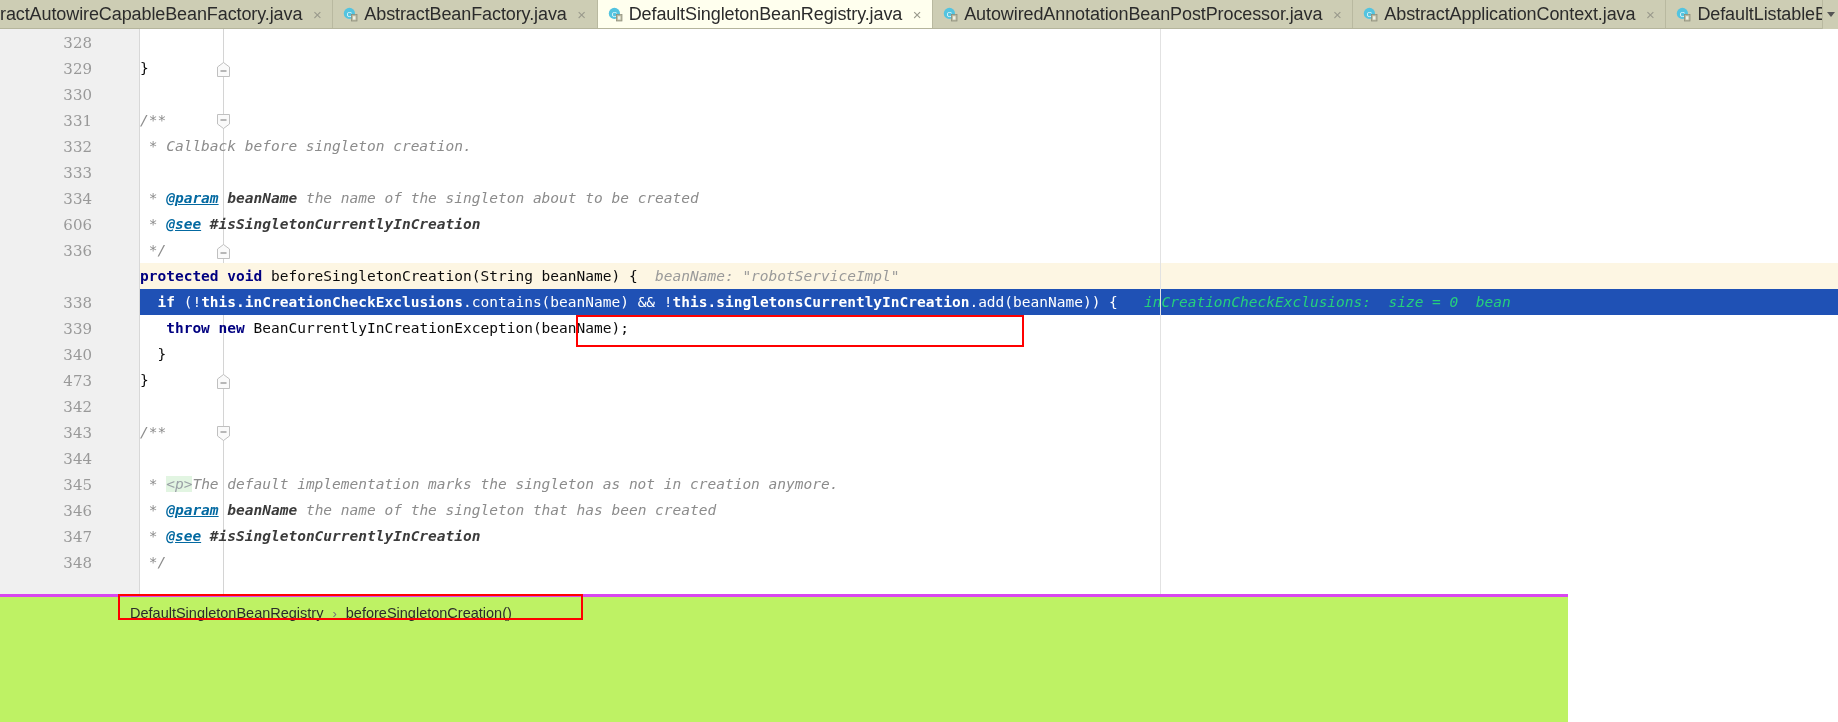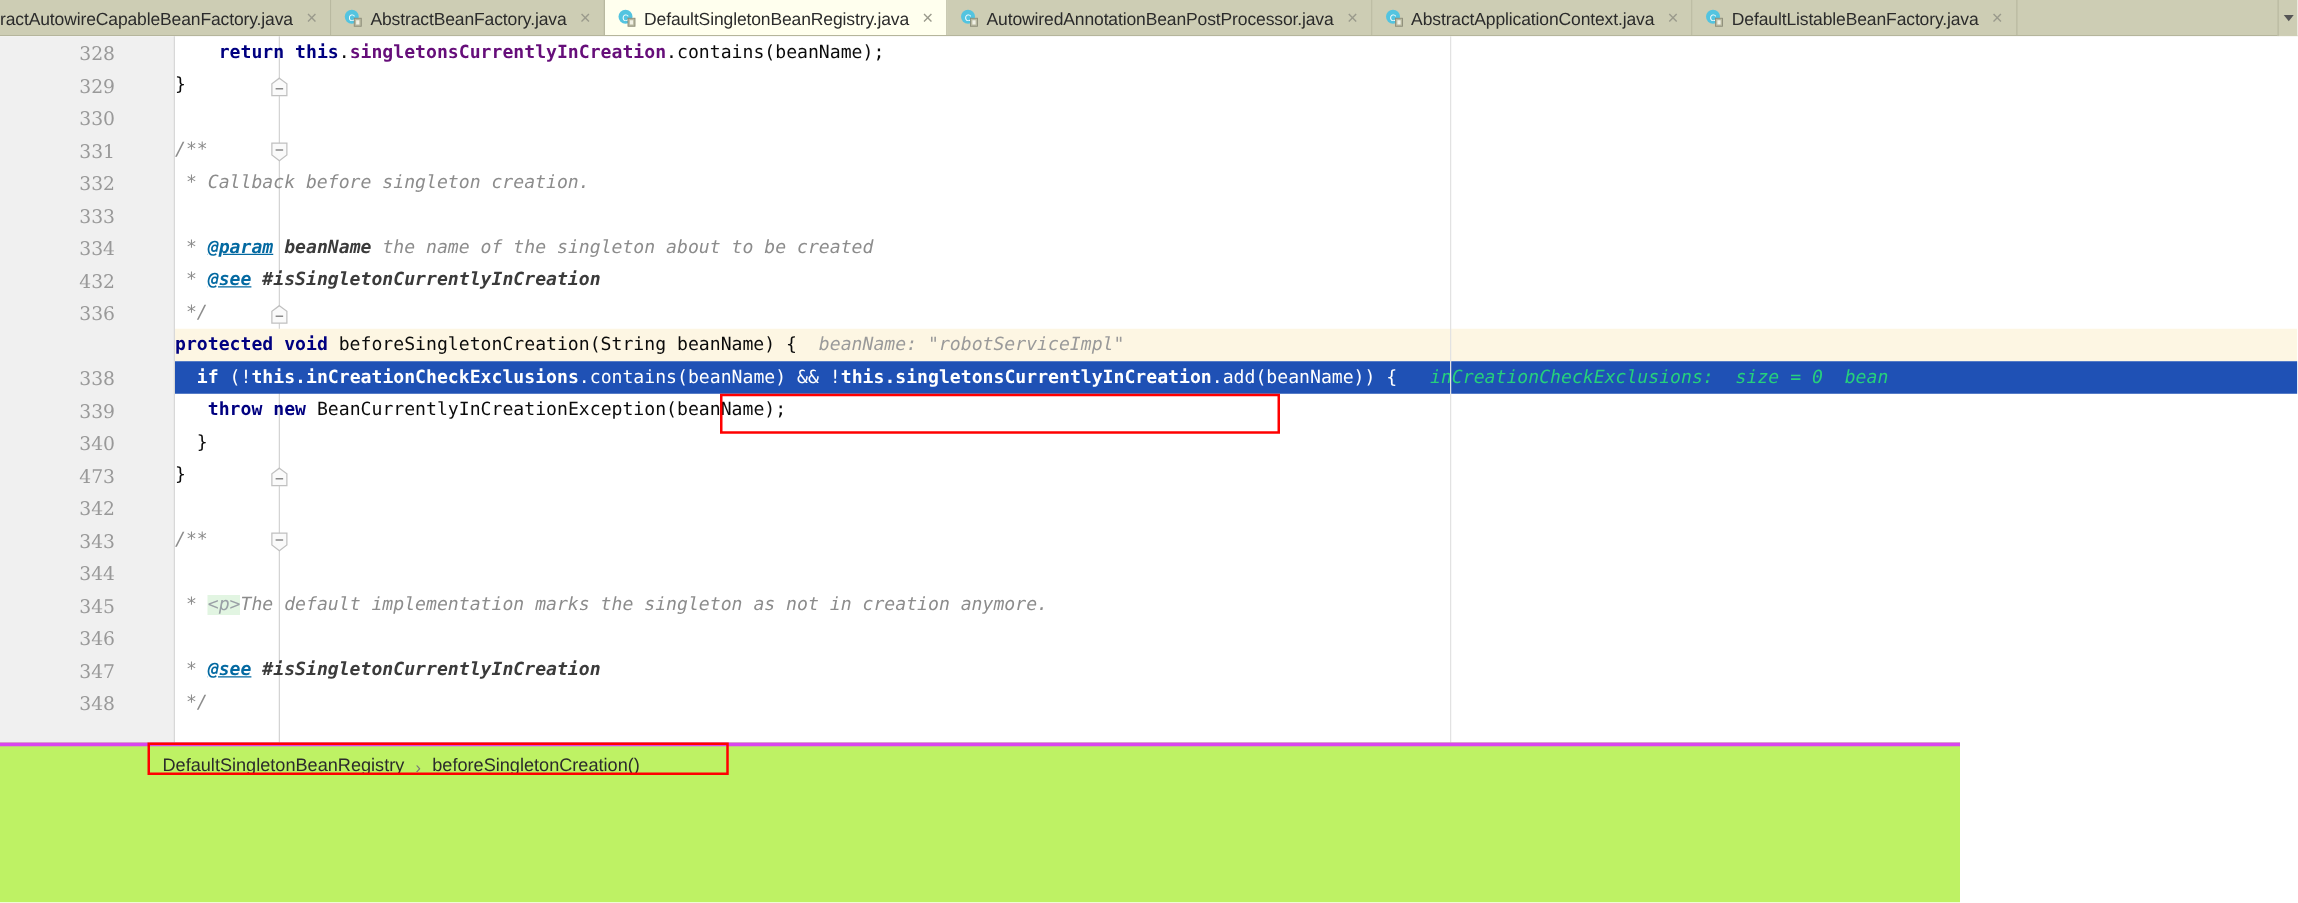--- a/index.html
+++ b/index.html
@@ -26,21 +26,21 @@
     font-size:15px;
     color:#2b2b2b;
     background:#cdcdb4;
     border-right:1px solid #b9b9a0;
     white-space:nowrap;
     flex:0 0 auto;
     position:relative;
   }
   .tab.active { background:#ffffee; }
   .tab.clipped-left { padding-left:0; }
-  .tab .tlabel { font-size:14px; letter-spacing:-0.1px; }
+  .tab .tlabel { font-size:18px; letter-spacing:-0.1px; }
   .tab .tclose {
     color:#9a9a8c; font-size:15px; line-height:1; margin-left:3px;
     width:12px; text-align:center;
   }
   .jicon {
     width:15px;height:15px;flex:0 0 15px;position:relative;display:inline-block;
   }
   .jicon svg { display:block; }
   #tab-overflow {
     position:absolute; right:0; top:0; width:16px; height:29px;
@@ -226,21 +226,21 @@
 
   <div id="editor">
     <div id="gutter">
         <div class="lnum" style="top: 1px;">328</div>
         <div class="lnum" style="top: 27px;">329</div>
         <div class="lnum" style="top: 53px;">330</div>
         <div class="lnum" style="top: 79px;">331</div>
         <div class="lnum" style="top: 105px;">332</div>
         <div class="lnum" style="top: 131px;">333</div>
         <div class="lnum" style="top: 157px;">334</div>
-        <div class="lnum" style="top: 183px;">432</div>
+        <div class="lnum" style="top: 183px;">606</div>
         <div class="lnum" style="top: 209px;">336</div>
         <div class="lnum" style="top: 235px; margin-left: 40px;">337</div>
         <div class="lnum" style="top: 261px;">338</div>
         <div class="lnum" style="top: 287px;">339</div>
         <div class="lnum" style="top: 313px;">340</div>
         <div class="lnum" style="top: 339px;">473</div>
         <div class="lnum" style="top: 365px;">342</div>
         <div class="lnum" style="top: 391px;">343</div>
         <div class="lnum" style="top: 417px;">344</div>
         <div class="lnum" style="top: 443px;">345</div>
@@ -282,34 +282,34 @@
         </div>
         <div class="fold" style="top: 391px;">
           <svg width="15" height="17" viewBox="0 0 15 17">
             <path d="M1.5 1.5 H13.5 V11 L7.5 15.5 L1.5 11 Z" fill="#fafafa" stroke="#c0c0c0" stroke-width="1"></path>
             <line x1="4.5" y1="7" x2="10.5" y2="7" stroke="#8a8a8a" stroke-width="1.2"></line>
           </svg>
         </div>
       </div>
     <div id="gutter-sep"></div>
     <div id="code-area">
-        <div class="cl" style="top: 0px;"><span>    </span><span class="kw">return</span><span> </span><span class="kw">this</span><span class="plain">.</span><span class="fld">singletonsCurrentlyInCreation</span><span class="plain">.contains(beanName);</span></div>
         <div class="cl" style="top: 26px;"><span class="plain">}</span></div>
         <div class="cl" style="top: 78px;"><span></span><span class="cmt">/**</span></div>
         <div class="cl" style="top: 104px;"><span> </span><span class="cmt">* Callback before singleton creation.</span></div>
         <div class="cl" style="top: 156px;"><span> </span><span class="cmt">*</span><span class="cmt"> </span><span class="cmt-tag">@param</span><span class="cmt"> </span><span class="cmt-bold">beanName</span><span class="cmt"> </span><span class="cmt">the name of the singleton about to be created</span></div>
         <div class="cl" style="top: 182px;"><span> </span><span class="cmt">*</span><span class="cmt"> </span><span class="cmt-tag">@see</span><span class="cmt"> </span><span class="cmt-bold">#isSingletonCurrentlyInCreation</span></div>
         <div class="cl" style="top: 208px;"><span> </span><span class="cmt">*/</span></div>
         <div class="cl caretline" style="top: 234px;"><span></span><span class="kw">protected</span><span> </span><span class="kw">void</span><span> </span><span class="plain">beforeSingletonCreation(String beanName) {</span><span>  </span><span class="hint">beanName: "robotServiceImpl"</span></div>
         <div class="cl selected" style="top: 260px;"><span>  </span><span class="kw">if</span><span class="plain"> (!</span><span class="kw">this</span><span class="fld">.inCreationCheckExclusions</span><span class="plain">.contains(beanName) &amp;&amp; </span><span class="plain">!</span><span class="kw">this</span><span class="fld">.singletonsCurrentlyInCreation</span><span class="plain">.add(beanName)</span><span class="plain">) {</span><span>   </span><span class="dbg-hint">inCreationCheckExclusions:  size = 0  bean</span></div>
         <div class="cl" style="top: 286px;"><span>   </span><span class="kw">throw</span><span> </span><span class="kw">new</span><span> </span><span class="plain">BeanCurrentlyInCreationException(beanName);</span></div>
         <div class="cl" style="top: 312px;"><span>  </span><span class="plain">}</span></div>
         <div class="cl" style="top: 338px;"><span class="plain">}</span></div>
         <div class="cl" style="top: 390px;"><span></span><span class="cmt">/**</span></div>
         <div class="cl" style="top: 442px;"><span> </span><span class="cmt">*</span><span class="cmt"> </span><span class="cmt-html">&lt;p&gt;</span><span class="cmt">The default implementation marks the singleton as not in creation anymore.</span></div>
+        <div class="cl" style="top: 468px;"><span> </span><span class="cmt">*</span><span class="cmt"> </span><span class="cmt-tag">@param</span><span class="cmt"> </span><span class="cmt-bold">beanName</span><span class="cmt"> </span><span class="cmt">the name of the singleton that has been created</span></div>
         <div class="cl" style="top: 494px;"><span> </span><span class="cmt">*</span><span class="cmt"> </span><span class="cmt-tag">@see</span><span class="cmt"> </span><span class="cmt-bold">#isSingletonCurrentlyInCreation</span></div>
         <div class="cl" style="top: 520px;"><span> </span><span class="cmt">*/</span></div>
       </div>
     <div id="right-divider"></div>
     <div id="red-box" style="left: 576px; top: 286px; width: 448px; height: 32px;"></div>
     <div id="caret" style="left: 1019px; top: 292px; height: 21px;"></div>
   </div>
 
   <div id="breadcrumb-bar">
     <div id="breadcrumb">

